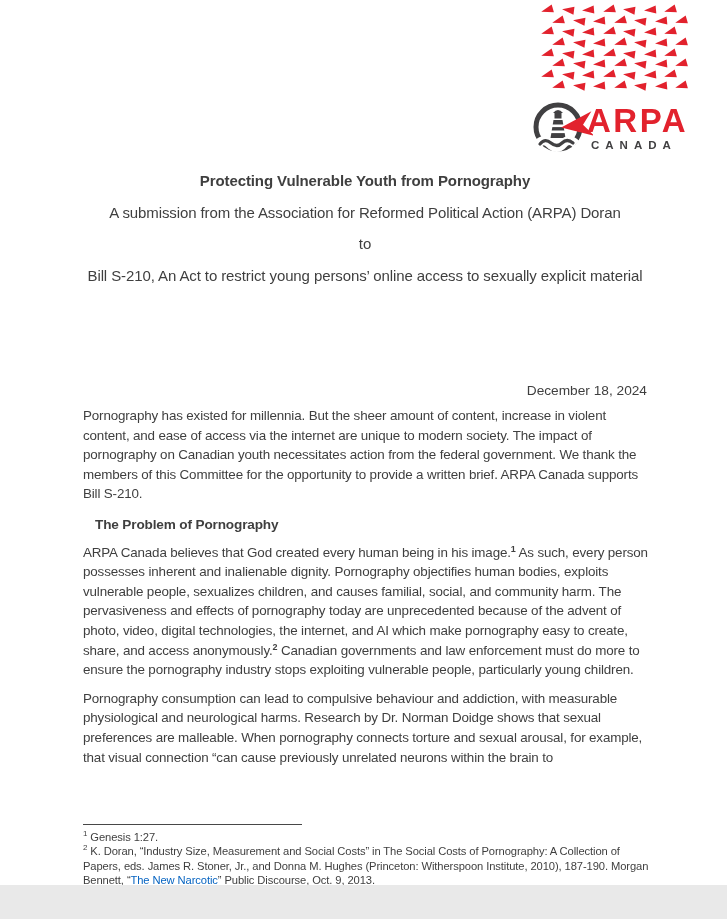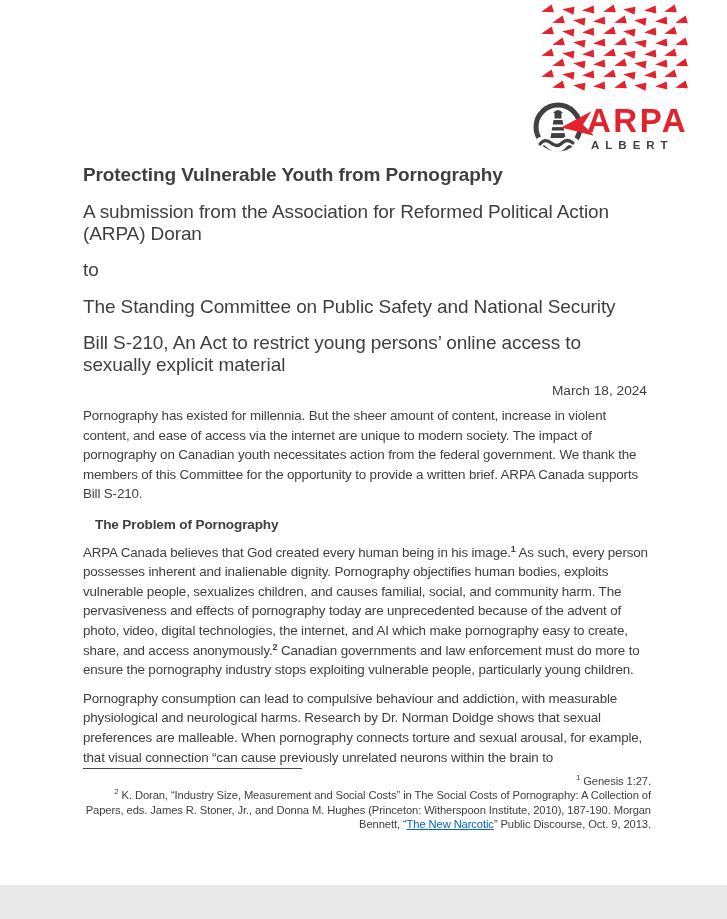--- a/index.html
+++ b/index.html
@@ -38,22 +38,22 @@
     font-weight:800;font-size:33px;line-height:30px;color:var(--red);
     letter-spacing:2.5px;
   }
   .logo-sub{
     font-weight:600;font-size:11.5px;color:var(--dark);
     letter-spacing:6px;margin-top:3px;margin-left:4px;
   }
 
   
   .titleblock{
-    position:absolute;top:164px;left:83px;width:564px;
-    text-align:left;font-size:19px;letter-spacing:-0.1px;
+    position:absolute;top:172px;left:83px;width:564px;
+    text-align:center;font-size:15px;letter-spacing:-0.1px;
   }
   .titleblock p{margin:0 0 14.6px;}
   .doc-title{font-weight:700;}
   .em{}
 
   
   .date-line{
     position:absolute;top:383px;left:83px;width:564px;
     text-align:right;font-size:13.7px;
   }
@@ -63,22 +63,22 @@
     position:absolute;top:406px;left:83px;width:568px;
     font-size:13.4px;line-height:19.6px;letter-spacing:-0.15px;
   }
   .content p{margin:0 0 11px;}
   .content h2{font-size:13.6px;margin:2px 12px 8px;font-weight:700;color:var(--text);}
   .content p.gap-after{margin-bottom:9px;}
   sup.fnref{font-weight:700;font-size:9px;vertical-align:super;line-height:0;}
 
   
   .footnotes{
-    position:absolute;top:768px;left:83px;width:568px;
-    font-size:11.2px;line-height:14.4px;letter-spacing:-0.1px;text-align:right;
+    position:absolute;top:824px;left:83px;width:568px;
+    font-size:11.2px;line-height:14.4px;letter-spacing:-0.1px;
   }
   .fn-rule{width:219px;border:0;border-top:1.4px solid #474747;margin:0 0 5px 0;}
   .footnotes p{margin:0;}
   .footnotes sup{font-size:8px;vertical-align:super;line-height:0;}
   a.fn-link{color:#0563C1;text-decoration:underline;cursor:pointer;}
 
   
   .footer{
     position:absolute;top:883px;left:0;width:727px;text-align:center;
     font-size:9.6px;color:var(--gray);letter-spacing:0.45px;white-space:nowrap;padding-left:40px;
@@ -176,33 +176,32 @@
         <path d="M22.5,22 L31.5,22 L34.5,40 L19.5,40 Z" fill="#414042"></path>
         <rect x="19" y="26.5" width="17" height="2.6" fill="#ffffff"></rect>
         <rect x="18.5" y="32.5" width="18" height="2.6" fill="#ffffff"></rect>
         <path d="M6,47 q6,-8 13,-1 t13,0 t13,0" fill="none" stroke="#ffffff" stroke-width="9"></path>
         <path d="M9,46 q5,-6 11,-1 t11,0 t11,0" fill="none" stroke="#414042" stroke-width="3.2" stroke-linecap="round"></path>
         <polygon points="62,15 30,27.5 62,40 52,27.5" fill="#E2222D" transform="rotate(-7 46 27)"></polygon>
       </svg>
     </span>
     <span class="logo-text">
       <div class="logo-brand">ARPA</div>
-      <div class="logo-sub">ALBERT</div>
+      <div class="logo-sub">CANADA</div>
     </span>
   </div>
 
   <div class="titleblock">
     <p class="doc-title">Protecting Vulnerable Youth from Pornography</p>
     <p>A submission from the Association for Reformed Political Action (ARPA) Doran</p>
     <p>to</p>
-    <p>The Standing Committee on Public Safety and National Security</p>
     <p><span>Bill S-210, </span><span class="em">An Act to restrict young persons’ online access to sexually explicit material</span></p>
   </div>
 
-  <div class="date-line">March 18, 2024</div>
+  <div class="date-line">December 18, 2024</div>
 
   <div class="content">
     <p class="body-par">Pornography has existed for millennia. But the sheer amount of content, increase in violent content, and ease of access via the internet are unique to modern society. The impact of pornography on Canadian youth necessitates action from the federal government. We thank the members of this Committee for the opportunity to provide a written brief. ARPA Canada supports Bill S-210.</p>
     <h2>The Problem of Pornography</h2>
     <p class="body-par gap-after"><span>ARPA Canada believes that God created every human being in his image.</span><sup class="fnref">1</sup><span> As such, every person possesses inherent and inalienable dignity. Pornography objectifies human bodies, exploits vulnerable people, sexualizes children, and causes familial, social, and community harm. The pervasiveness and effects of pornography today are unprecedented because of the advent of photo, video, digital technologies, the internet, and AI which make pornography easy to create, share, and access anonymously.</span><sup class="fnref">2</sup><span> Canadian governments and law enforcement must do more to ensure the pornography industry stops exploiting vulnerable people, particularly young children.</span></p>
     <p class="body-par">Pornography consumption can lead to compulsive behaviour and addiction, with measurable physiological and neurological harms. Research by Dr. Norman Doidge shows that sexual preferences are malleable. When pornography connects torture and sexual arousal, for example, that visual connection “can cause previously unrelated neurons within the brain to</p>
   </div>
 
   <div class="footnotes">
     <hr class="fn-rule">

